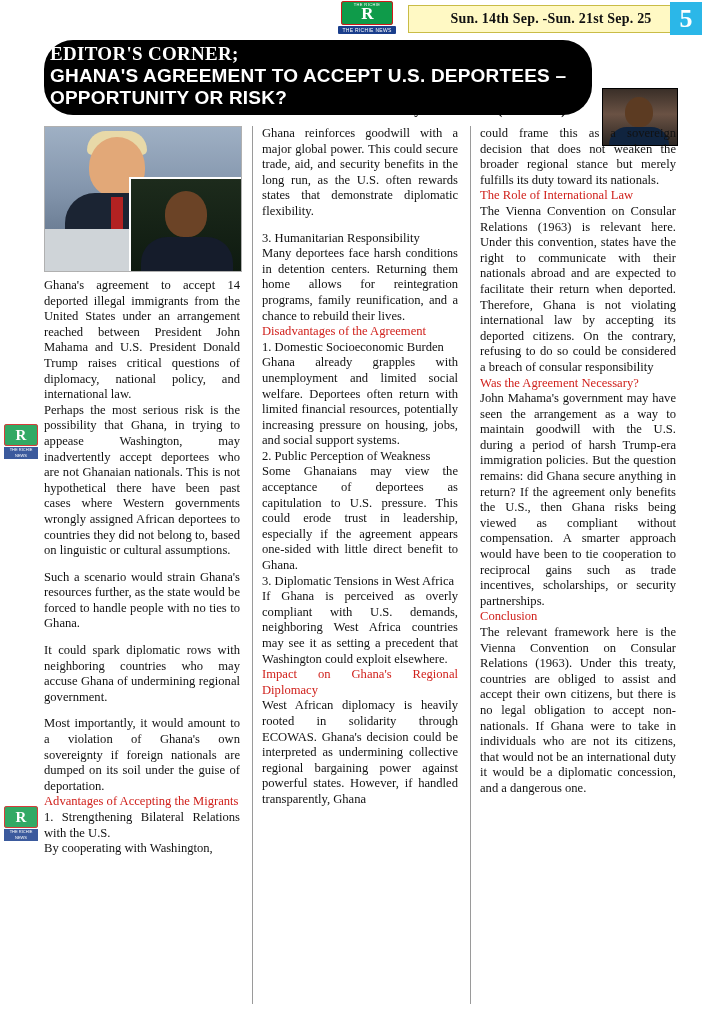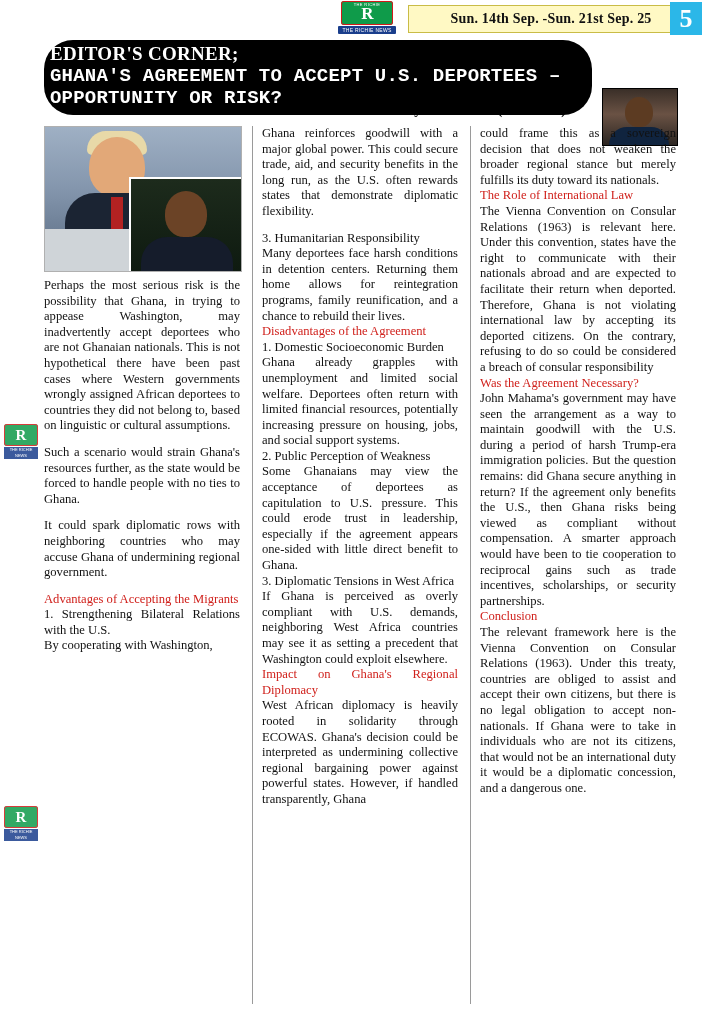--- a/index.html
+++ b/index.html
@@ -126,21 +126,21 @@
   .kicker {
     color: #ffffff;
     font-family: "Liberation Serif", serif;
     font-weight: bold;
     font-size: 19px;
     line-height: 22px;
     letter-spacing: 0.3px;
   }
   .headline {
     color: #ffffff;
-    font-family: Liberation Mono, monospace;
+    font-family: Liberation Sans, sans-serif;
     font-weight: bold;
     font-size: 19px;
     line-height: 22px;
     letter-spacing: 0.2px;
   }
   .byline-bar {
     position: absolute;
     left: 44px;
     top: 100px;
     width: 634px;
@@ -392,26 +392,28 @@
           <div class="head"></div>
           <div class="suit"></div>
           <div class="tie"></div>
         </div>
         <div class="mahama">
           <div class="head"></div>
           <div class="suit"></div>
         </div>
       </div>
 
+      <p class="para">Ghana's agreement to accept 14 deported illegal immigrants from the United States under an arrangement reached between President John Mahama and U.S. President Donald Trump raises critical questions of diplomacy, national policy, and international law.</p>
       <p class="para">Perhaps the most serious risk is the possibility that Ghana, in trying to appease Washington, may inadvertently accept deportees who are not Ghanaian nationals. This is not hypothetical there have been past cases where Western governments wrongly assigned African deportees to countries they did not belong to, based on linguistic or cultural assumptions.</p>
       <div class="gap"></div>
       <p class="para">Such a scenario would strain Ghana's resources further, as the state would be forced to handle people with no ties to Ghana.</p>
       <div class="gap"></div>
       <p class="para">It could spark diplomatic rows with neighboring countries who may accuse Ghana of undermining regional government.</p>
       <div class="gap"></div>
+      <p class="para">Most importantly, it would amount to a violation of Ghana's own sovereignty if foreign nationals are dumped on its soil under the guise of deportation.</p>
       <p class="para sub-red">Advantages of Accepting the Migrants</p>
       <p class="para"><span>1. </span><span class="num-head">Strengthening Bilateral Relations with the U.S.</span></p>
       <p class="para">By cooperating with Washington,</p>
     </div>
 
     <div class="col c2">
       <p class="para">Ghana reinforces goodwill with a major global power. This could secure trade, aid, and security benefits in the long run, as the U.S. often rewards states that demonstrate diplomatic flexibility.</p>
       <div class="gap"></div>
       <p class="para"><span>3. </span><span class="num-head">Humanitarian Responsibility</span></p>
       <p class="para">Many deportees face harsh conditions in detention centers. Returning them home allows for reintegration programs, family reunification, and a chance to rebuild their lives.</p>

